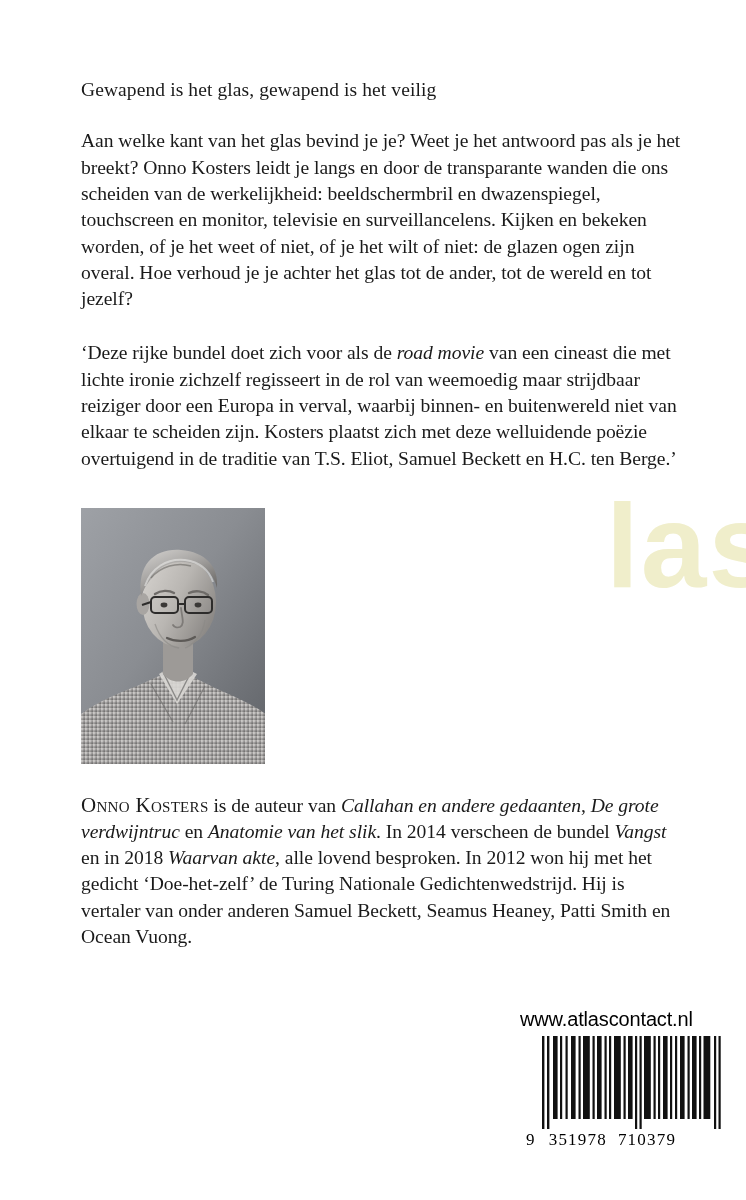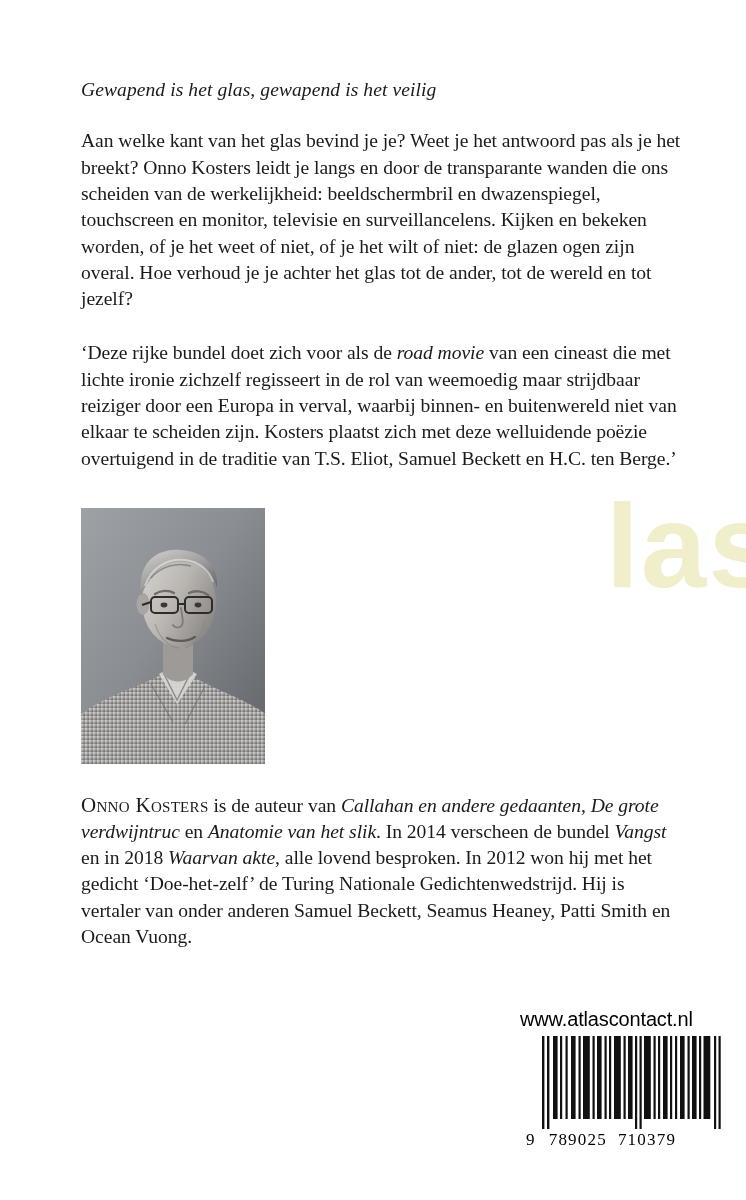--- a/index.html
+++ b/index.html
@@ -35,21 +35,20 @@
   
   #content {
     position: absolute;
     left: 81px;
     top: 0;
     width: 600px;
     z-index: 2;
   }
 
   #blurb-title {
-    font-style: italic;
     font-size: 19.5px;
     line-height: 1.3;
     margin: 77px 0 4px 0;
     letter-spacing: 0.1px;
   }
 
   .body-par {
     font-size: 19.6px;
     line-height: 26.3px;
     margin: 21px 0 0 0;
@@ -259,16 +258,16 @@
         <rect x="160" y="0" width="4.6" height="83"></rect>
         <rect x="167.5" y="0" width="2.2" height="83"></rect>
         <rect x="172" y="0" width="4.6" height="83"></rect>
         <rect x="179" y="0" width="2.2" height="83"></rect>
         <rect x="183.5" y="0" width="6.8" height="83"></rect>
 
         <rect x="194" y="0" width="2.2" height="93"></rect>
         <rect x="198.5" y="0" width="2.2" height="93"></rect>
       </g>
     </svg>
-    <div id="isbn-digits"><span class="grp">9</span><span class="sp1"></span><span class="grp">789025</span><span class="sp2"></span><span class="grp">710379</span></div>
+    <div id="isbn-digits"><span class="grp">9</span><span class="sp1"></span><span class="grp">351978</span><span class="sp2"></span><span class="grp">710379</span></div>
   </div>
 
 </div>
 
 </body></html>

